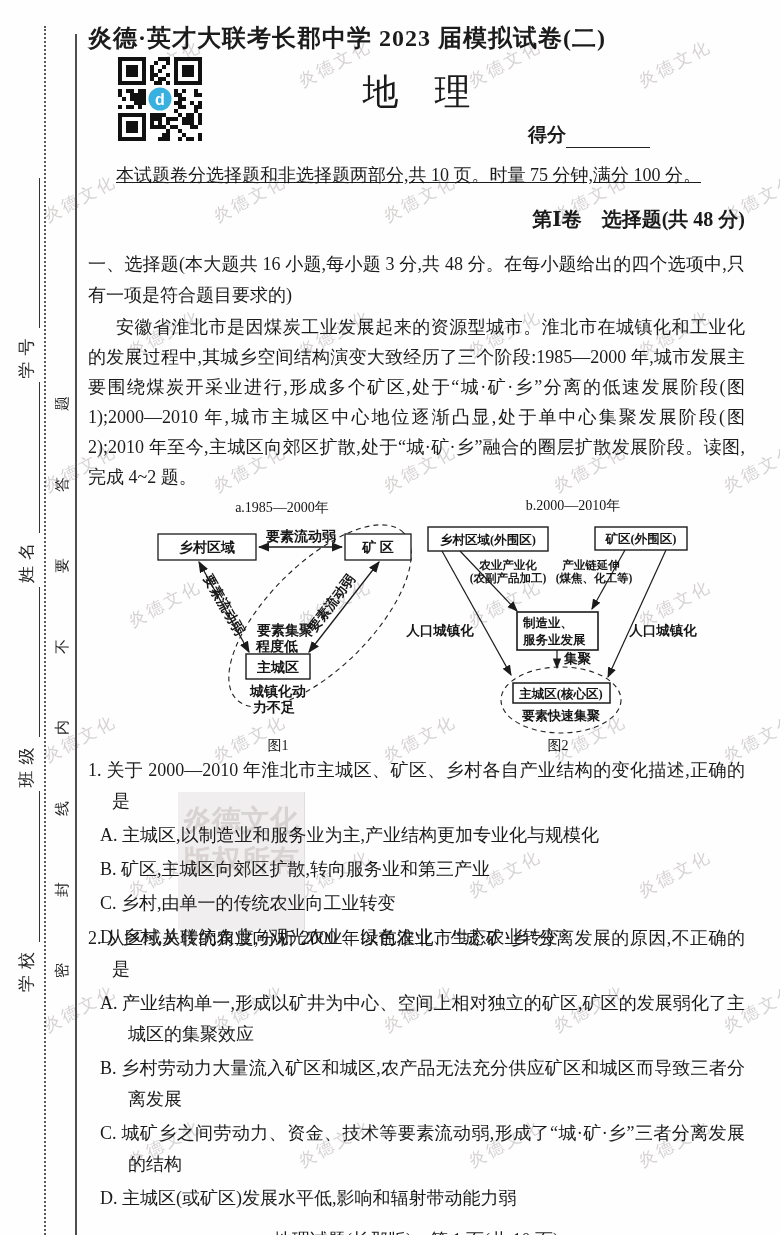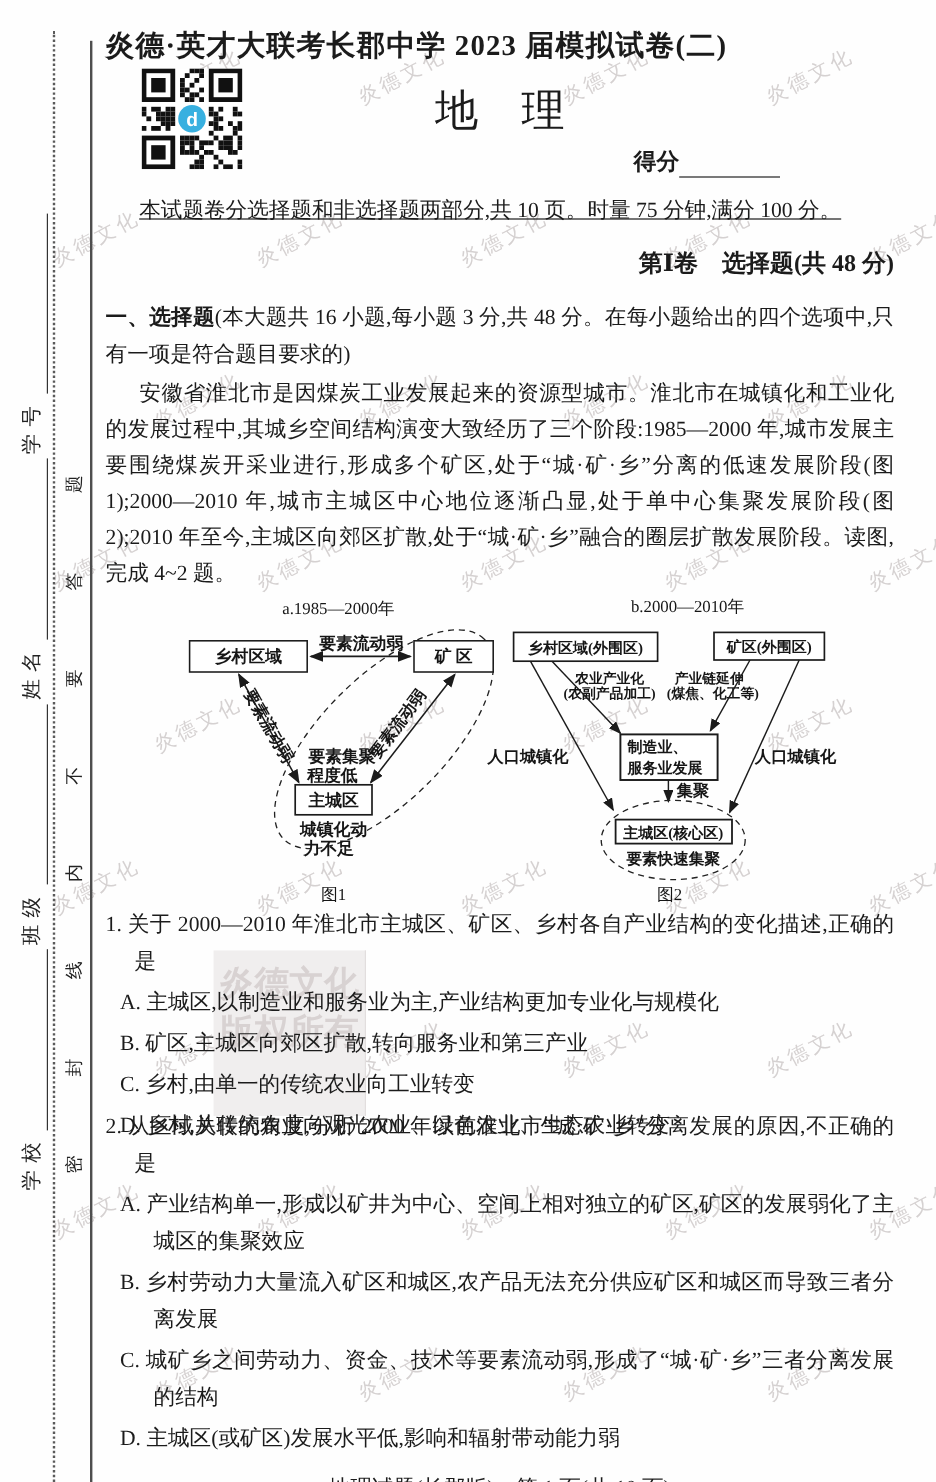--- a/index.html
+++ b/index.html
@@ -31,21 +31,21 @@
   .qr{position:absolute;left:30px;top:57px;}
   .subject{position:absolute;left:0;top:68px;width:100%;text-align:center;
            font-size:36px;font-weight:normal;}
   .score{position:absolute;left:440px;top:122px;font-size:19px;font-weight:bold;}
   .score-line{display:inline-block;width:84px;border-bottom:1.5px solid #222;height:19px;vertical-align:bottom;}
   .intro{position:absolute;left:0;top:160px;width:657px;font-size:18px;line-height:30px;
          text-indent:28px;text-align:justify;text-decoration:underline;}
   .section-title{position:absolute;left:0;top:206px;width:100%;text-align:right;
                  font-size:20px;font-weight:bold;}
   .list-head{position:absolute;left:0;top:249px;width:657px;font-size:18px;line-height:31px;text-align:justify;}
-  .list-head b{font-weight:bold;}
+  .list-head b{font-weight:normal;}
   .passage{position:absolute;left:0;top:312px;width:657px;font-size:18px;line-height:30px;
            text-indent:28px;text-align:justify;}
   .figures{position:absolute;left:0;top:494px;width:657px;height:266px;}
   .fig{position:absolute;top:0;}
   .fig text{fill:#161616;font-family:"Liberation Serif","DejaVu Serif",serif;}
   .q{position:absolute;left:0;width:657px;font-size:18px;line-height:31px;text-align:justify;}
   .q-stem{padding-left:24px;text-indent:-24px;}
   .opt{margin-left:12px;padding-left:28px;text-indent:-28px;margin-top:3px;}
   .footer{position:absolute;left:0;top:1228px;width:100%;text-align:center;font-size:18px;}
 </style>

